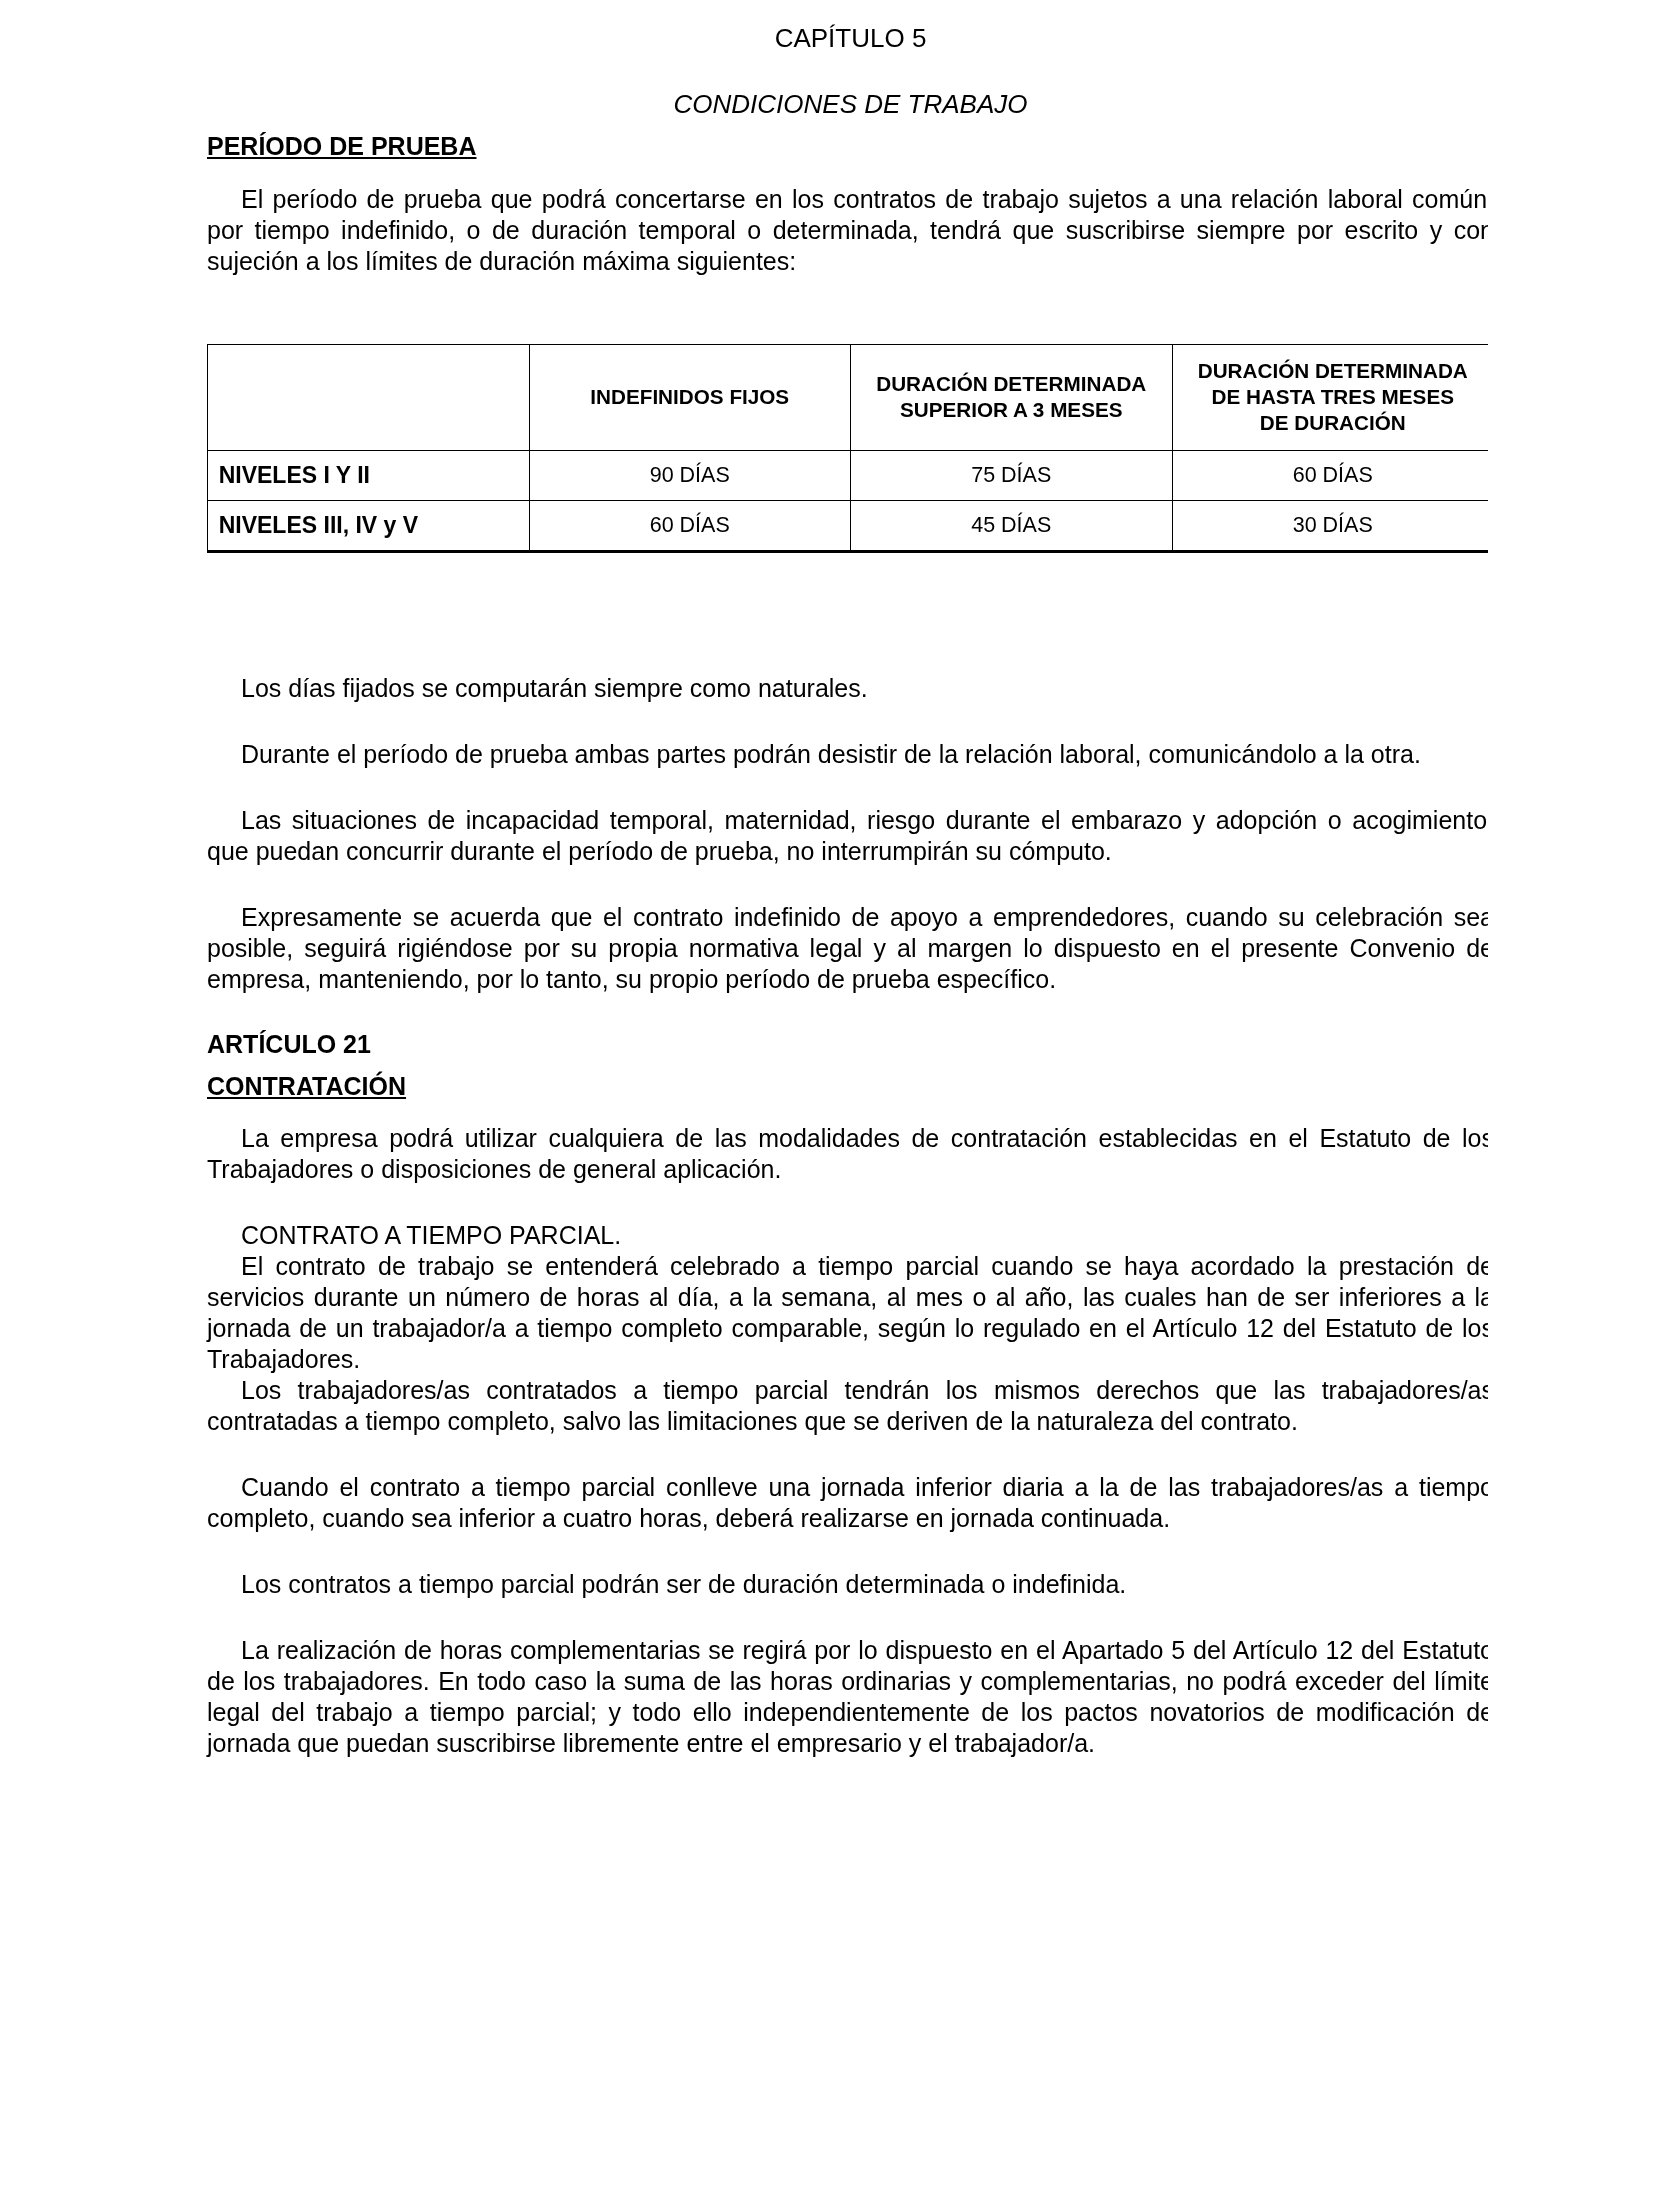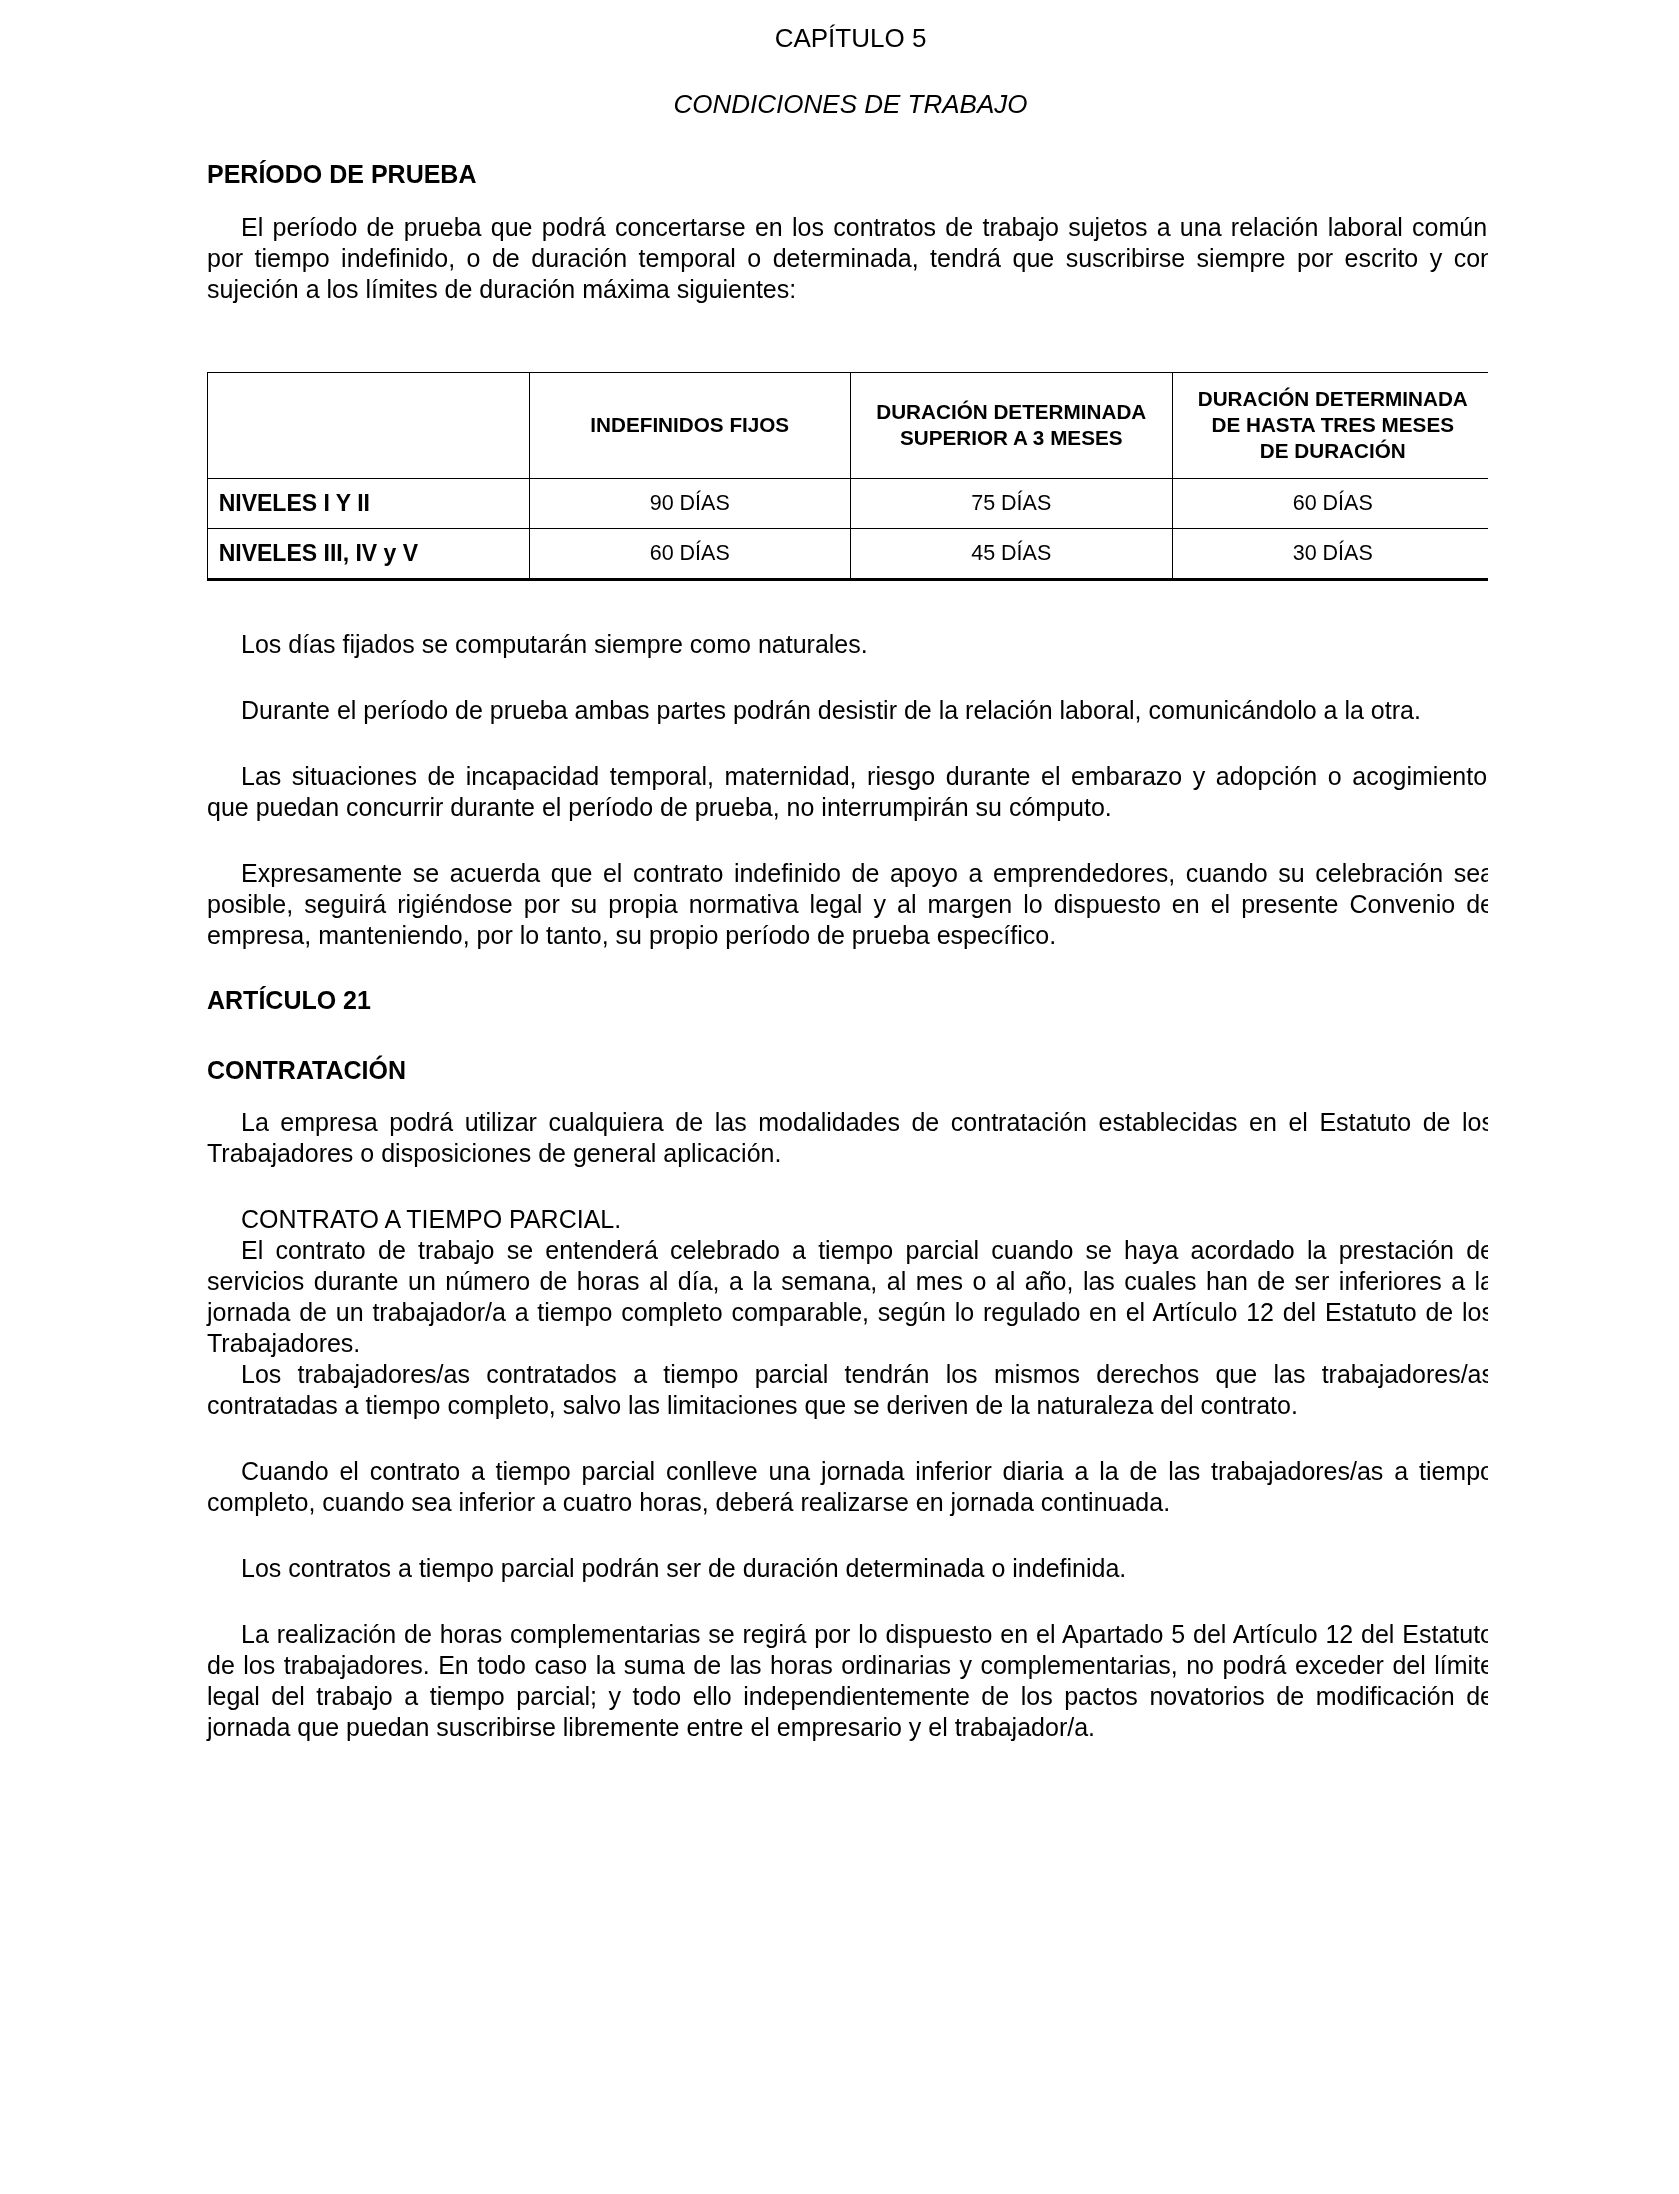--- a/index.html
+++ b/index.html
@@ -37,32 +37,32 @@
     line-height: 31px;
     text-align: center;
   }
   .heading {
     margin: 35px 0 0 0;
     font-size: 25px;
     font-weight: bold;
     line-height: 31px;
     text-align: left;
   }
-  .heading.sub { margin-top: 39px; }
+  .heading.sub { margin-top: 11px; text-decoration: underline; }
   .heading.art21 { margin-top: 34px; }
   p.para {
     margin: 35px 0 0 0;
     font-size: 25px;
     line-height: 31px;
     text-align: justify;
     text-indent: 34px;
   }
   p.para.after-heading { margin-top: 21.5px; }
   p.para.tight { margin-top: 0; }
-  p.para.first-after-table { margin-top: 48px; }
+  p.para.first-after-table { margin-top: 120px; }
 
   table.trial-table {
     margin-top: 67px;
     width: 100%;
     border-collapse: collapse;
     table-layout: fixed;
     border: 1.5px solid #000;
     border-bottom-width: 3.8px;
   }
   table.trial-table col { width: 25%; }

